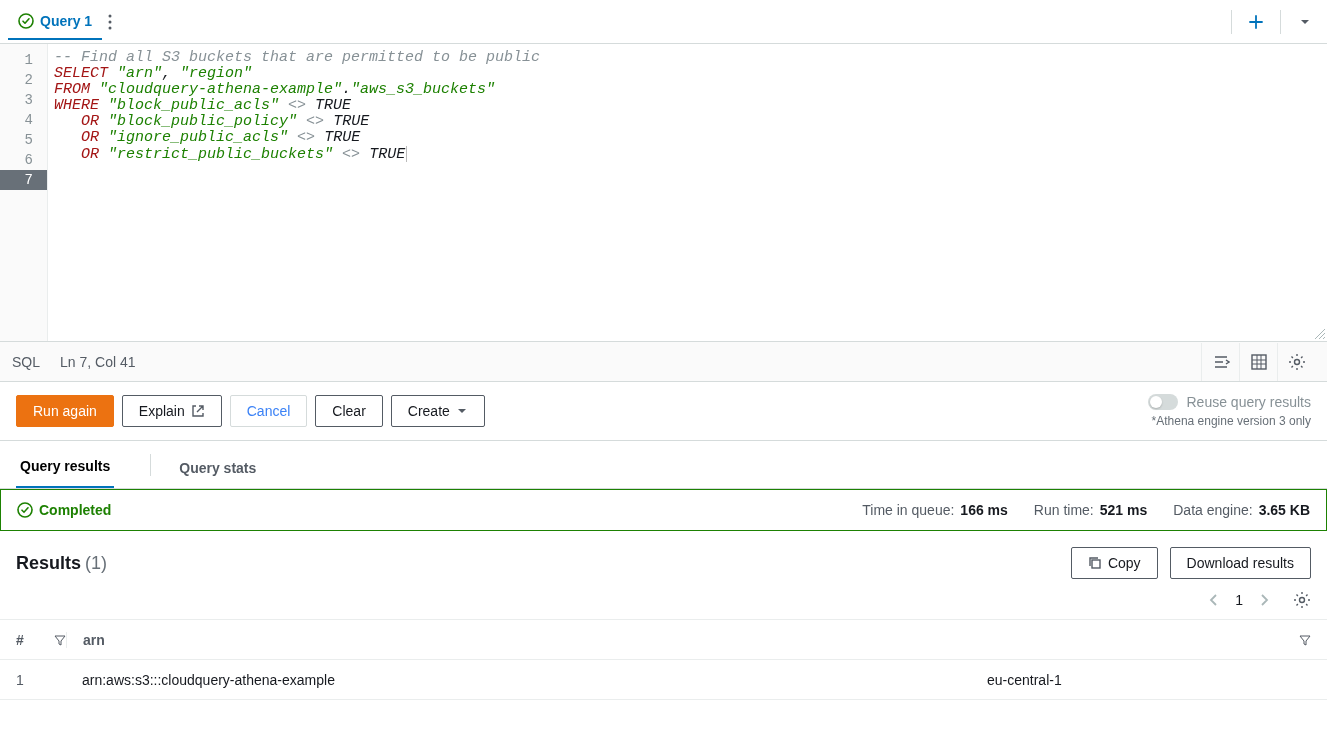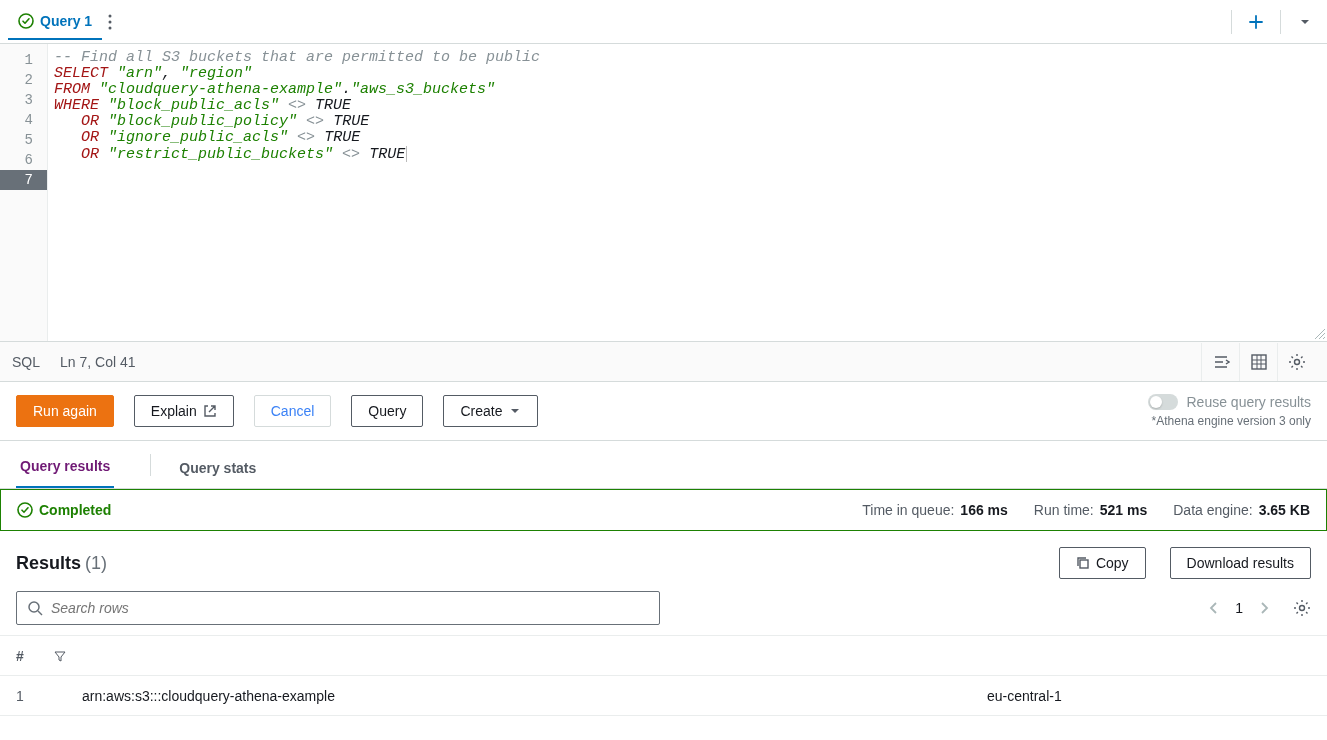--- a/index.html
+++ b/index.html
@@ -31,31 +31,31 @@
 .statusbar { display:flex; align-items:center; height:40px; padding:0 12px; border-bottom:1px solid #d5dbdb; background:#fafafa; }
 .status-left { display:flex; gap:20px; color:#545b64; }
 .status-right { margin-left:auto; display:flex; gap:0; }
 .sb-icon { width:38px; height:38px; display:flex; align-items:center; justify-content:center; color:#545b64; border-left:1px solid #eaeded; cursor:pointer; }
 
 
 .actionbar { display:flex; align-items:center; padding:12px 16px; border-bottom:1px solid #d5dbdb; }
 .btn { display:inline-flex; align-items:center; gap:6px; height:32px; padding:0 16px; border:1px solid #545b64; background:#fff; color:#16191f; font-weight:400; cursor:pointer; border-radius:2px; font-size:14px; }
 .btn-primary { background:#ec7211; border-color:#ec7211; color:#fff; }
 .btn-disabled { color:#3b82f6; border-color:#d5dbdb; cursor:default; }
-.btn + .btn { margin-left:20px; }
+.btn + .btn { margin-left:8px; }
 .action-right { margin-left:auto; text-align:right; }
 .reuse { display:flex; align-items:center; gap:8px; justify-content:flex-end; color:#879196; }
 .toggle { width:30px; height:16px; border-radius:8px; background:#d5dbdb; position:relative; }
 .toggle::after { content:""; position:absolute; width:12px; height:12px; background:#fff; border-radius:50%; top:2px; left:2px; box-shadow:0 1px 2px rgba(0,0,0,0.2);}
 .engine-note { color:#687078; font-size:12px; margin-top:4px; }
 
 
 .rtabs { display:flex; padding:0 16px; border-bottom:1px solid #d5dbdb; height:48px; align-items:flex-end; }
 .rtab { padding:12px 4px 12px 4px; margin-right:36px; color:#545b64; font-weight:700; cursor:pointer; }
-.rtab.active { color:#701a75; border-bottom:2px solid #0073bb; }
+.rtab.active { color:#000000; border-bottom:2px solid #0073bb; }
 .rtab-sep { width:1px; height:22px; background:#d5dbdb; margin-right:24px; align-self:center; }
 
 
 .banner { display:flex; align-items:center; height:42px; border:1px solid #1d8102; border-left-width:1px; border-right-width:1px; padding:0 16px; margin:0; }
 .banner .status { color:#1d8102; font-weight:700; display:flex; align-items:center; gap:6px; }
 .banner .metrics { margin-left:auto; display:flex; gap:26px; color:#545b64; }
 .banner .metrics b { color:#16191f; font-weight:700; margin-left:6px; }
 
 
 .results-head { display:flex; align-items:center; padding:16px 16px 8px 16px; }
@@ -172,21 +172,21 @@
 
 <div class="actionbar">
   <button class="btn btn-primary">Run again</button>
   <button class="btn">
     <span>Explain</span>
     <svg width="14" height="14" viewBox="0 0 14 14">
         <path d="M5 2H2v10h10V9M8 2h4v4M12 2L6 8" stroke="#545b64" stroke-width="1.4" fill="none"></path>
       </svg>
   </button>
   <button class="btn btn-disabled">Cancel</button>
-  <button class="btn">Query</button>
+  <button class="btn">Clear</button>
   <button class="btn">
     <span>Create</span>
     <svg width="12" height="12" viewBox="0 0 12 12">
         <path d="M2 4l4 4 4-4" fill="#545b64"></path>
       </svg>
   </button>
   <div class="action-right">
     <div class="reuse">
       <div class="toggle"></div>
       <span>Reuse query results</span>
@@ -227,27 +227,20 @@
           <rect x="4" y="4" width="8" height="8" stroke="#545b64" stroke-width="1.4" fill="none"></rect>
           <path d="M2 10V2h8" stroke="#545b64" stroke-width="1.4" fill="none"></path>
         </svg>
       <span>Copy</span>
     </button>
     <button class="btn">Download results</button>
   </div>
 </div>
 
 <div class="search-row">
-  <div class="search-box">
-    <svg width="16" height="16" viewBox="0 0 16 16">
-        <circle cx="7" cy="7" r="5" stroke="#687078" stroke-width="1.5" fill="none"></circle>
-        <path d="M11 11l4 4" stroke="#687078" stroke-width="1.5"></path>
-      </svg>
-    <input type="text" placeholder="Search rows" style="">
-  </div>
   <div class="pager">
     <span class="pg-arrow">
       <svg width="10" height="14" viewBox="0 0 10 14">
           <path d="M7 2L2 7l5 5" stroke="#aab7b8" stroke-width="1.8" fill="none"></path>
         </svg>
     </span>
     <span class="pg-num">1</span>
     <span class="pg-arrow">
       <svg width="10" height="14" viewBox="0 0 10 14">
           <path d="M3 2l5 5-5 5" stroke="#aab7b8" stroke-width="1.8" fill="none"></path>
@@ -265,19 +258,27 @@
 <div class="tbl">
   <div class="tbl-head">
     <div class="col-idx">
       <span>#</span>
       <span class="th-filter">
           <svg width="12" height="12" viewBox="0 0 12 12">
             <path d="M1 2h10L7 7v4l-2-1V7L1 2z" stroke="#545b64" stroke-width="1" fill="none"></path>
           </svg>
         </span>
     </div>
+    <div class="col-arn">
+      <span>arn</span>
+      <span class="th-filter">
+          <svg width="12" height="12" viewBox="0 0 12 12">
+            <path d="M1 2h10L7 7v4l-2-1V7L1 2z" stroke="#545b64" stroke-width="1" fill="none"></path>
+          </svg>
+        </span>
+    </div>
   </div>
   <div class="tbl-row">
     <div class="cell-idx">1</div>
     <div class="cell-arn">arn:aws:s3:::cloudquery-athena-example</div>
     <div class="cell-region">eu-central-1</div>
   </div>
 </div>
 
 </body></html>

